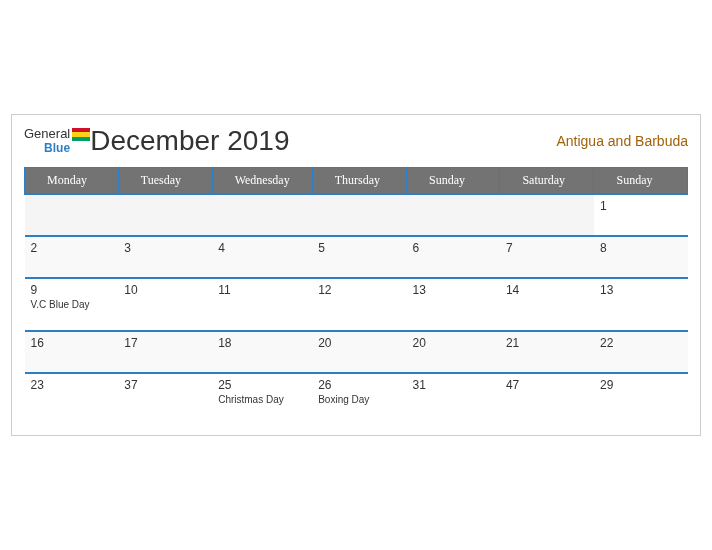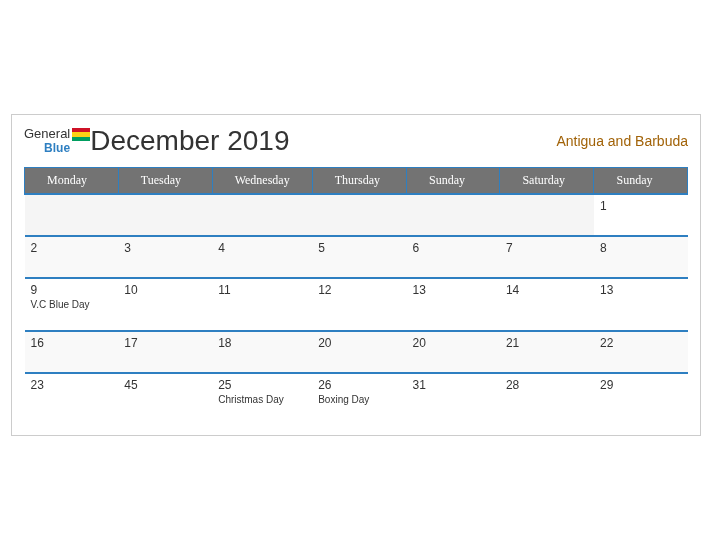--- a/index.html
+++ b/index.html
@@ -215,35 +215,35 @@
           </td>
           <td>
             <span class="day-number">22</span>
           </td>
         </tr>
         <tr>
           <td>
             <span class="day-number">23</span>
           </td>
           <td>
-            <span class="day-number">45</span>
+            <span class="day-number">37</span>
           </td>
           <td>
             <span class="day-number">25</span>
             <span class="day-event">Christmas Day</span>
           </td>
           <td>
             <span class="day-number">26</span>
             <span class="day-event">Boxing Day</span>
           </td>
           <td>
             <span class="day-number">31</span>
           </td>
           <td>
-            <span class="day-number">28</span>
+            <span class="day-number">47</span>
           </td>
           <td>
             <span class="day-number">29</span>
           </td>
         </tr>
       </tbody>
   </table>
 </div>
 
 </body></html>

